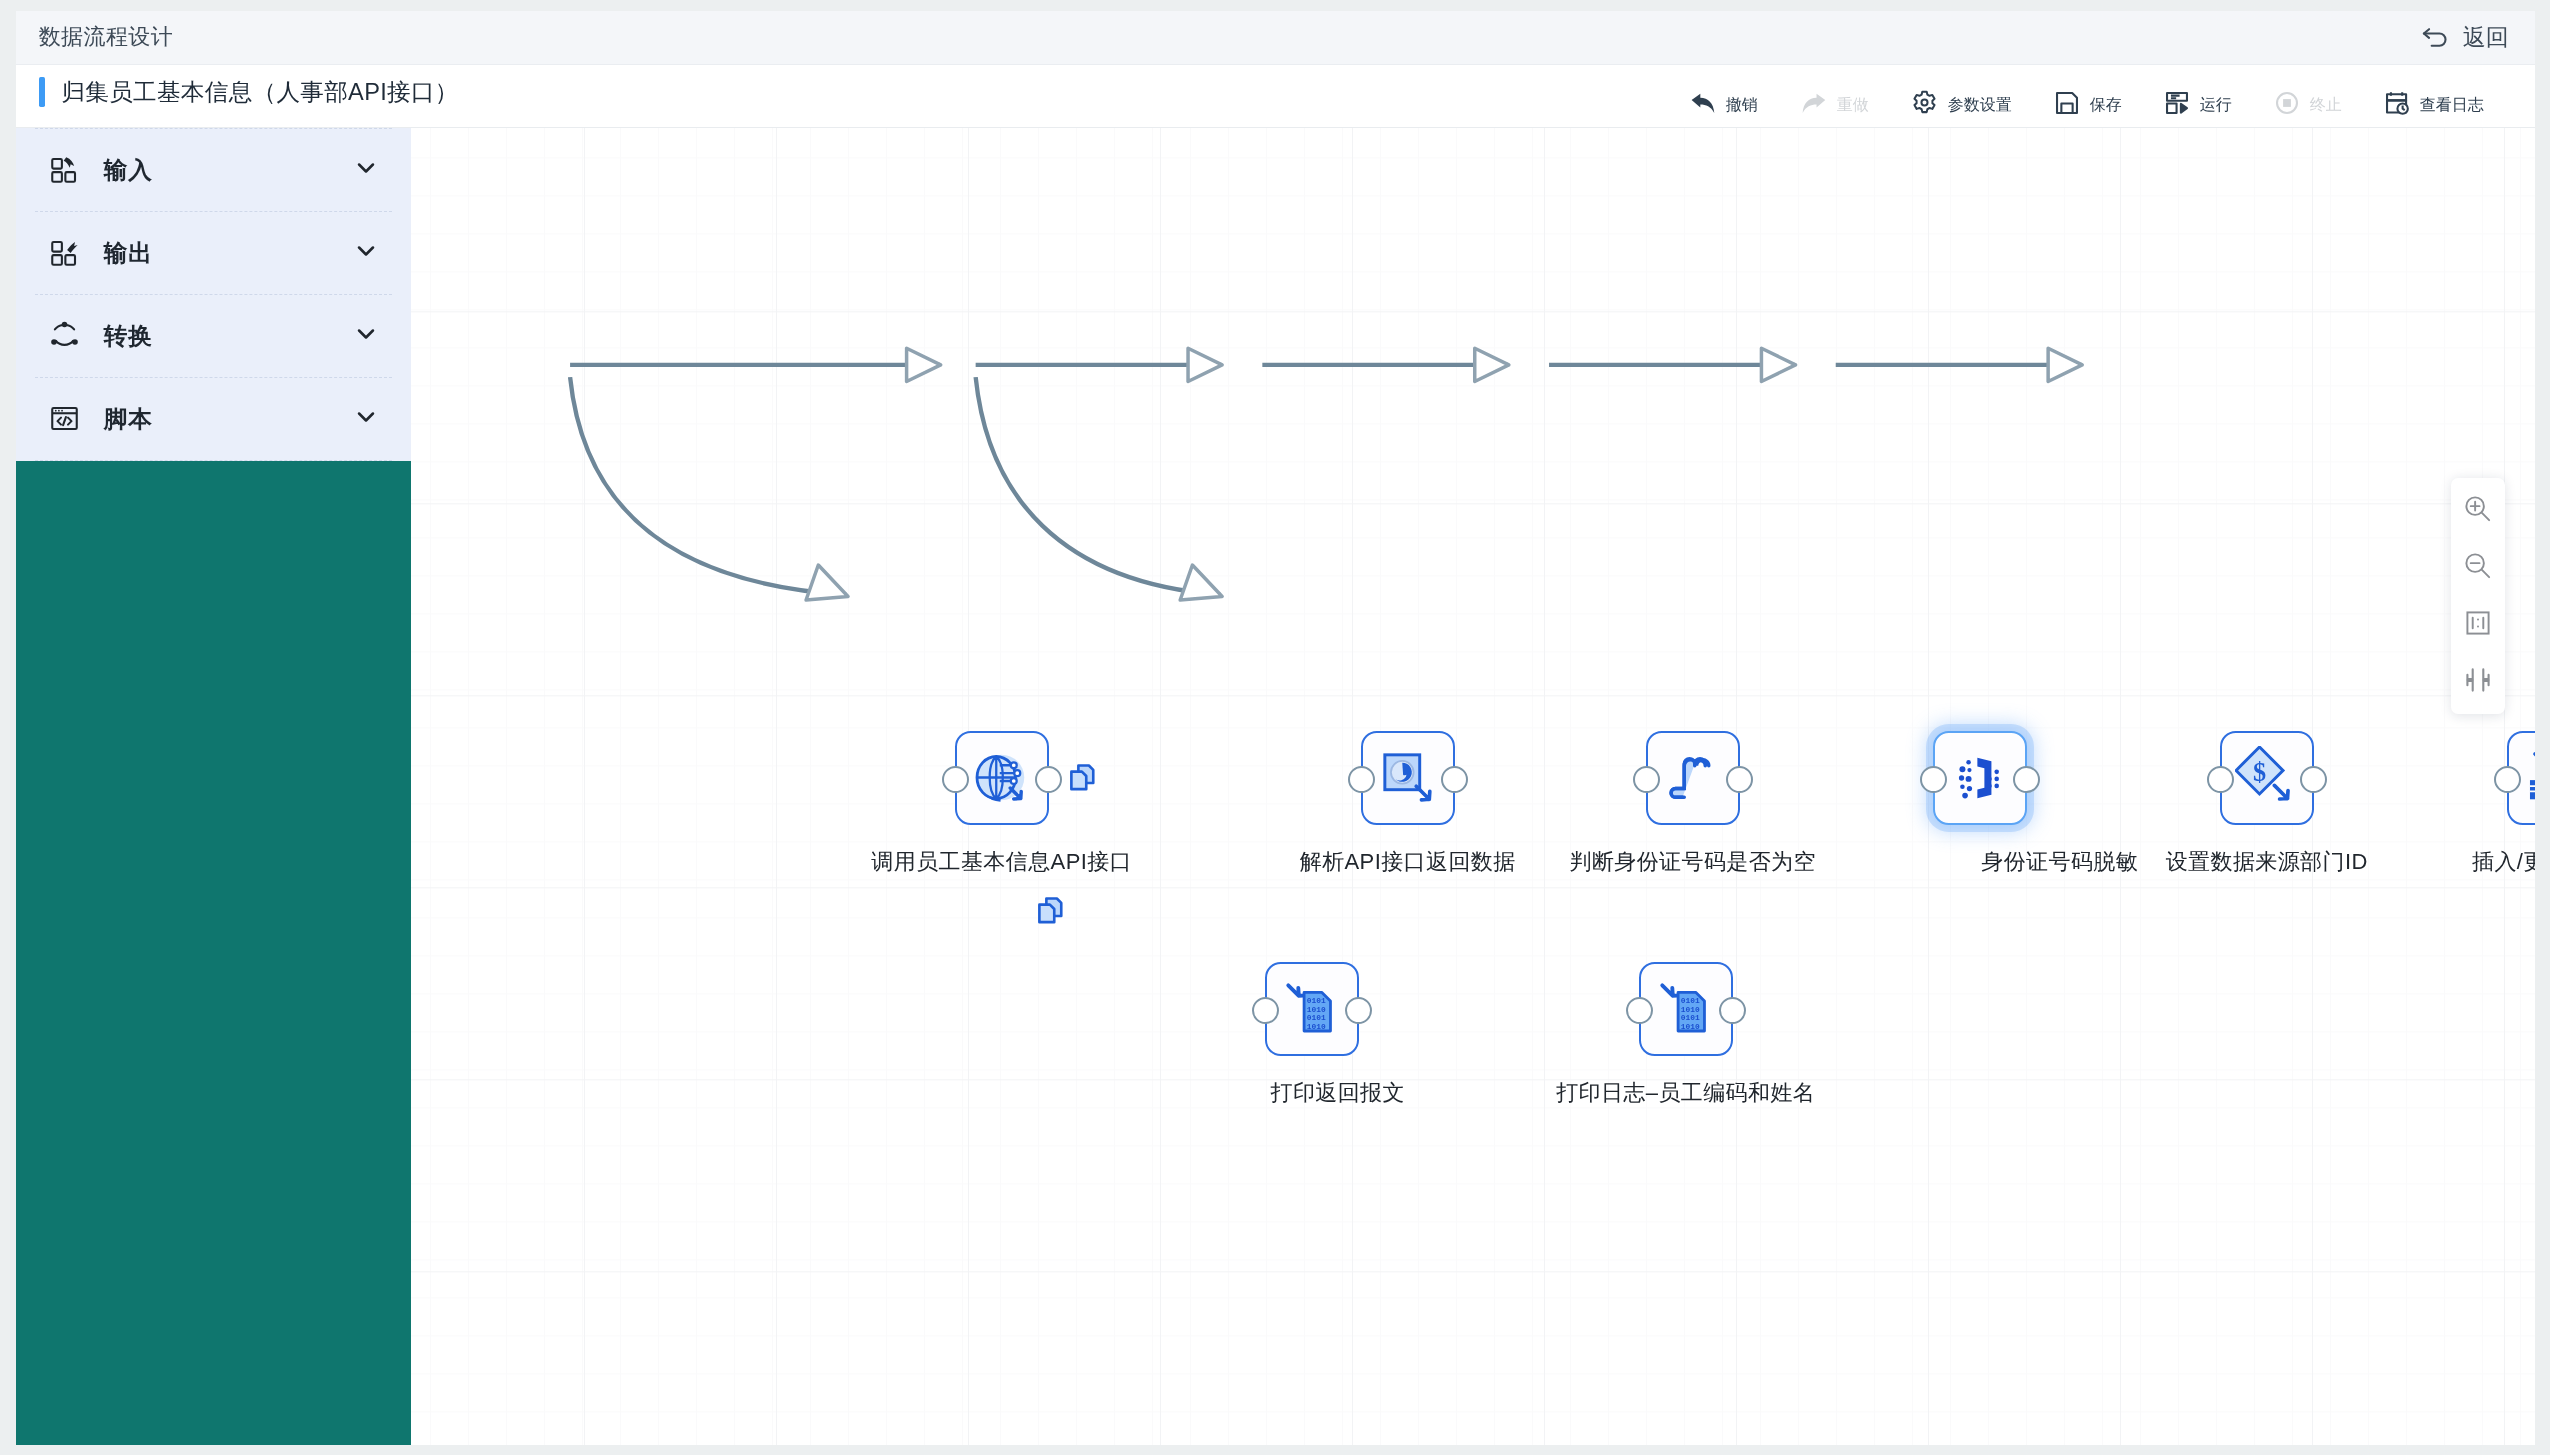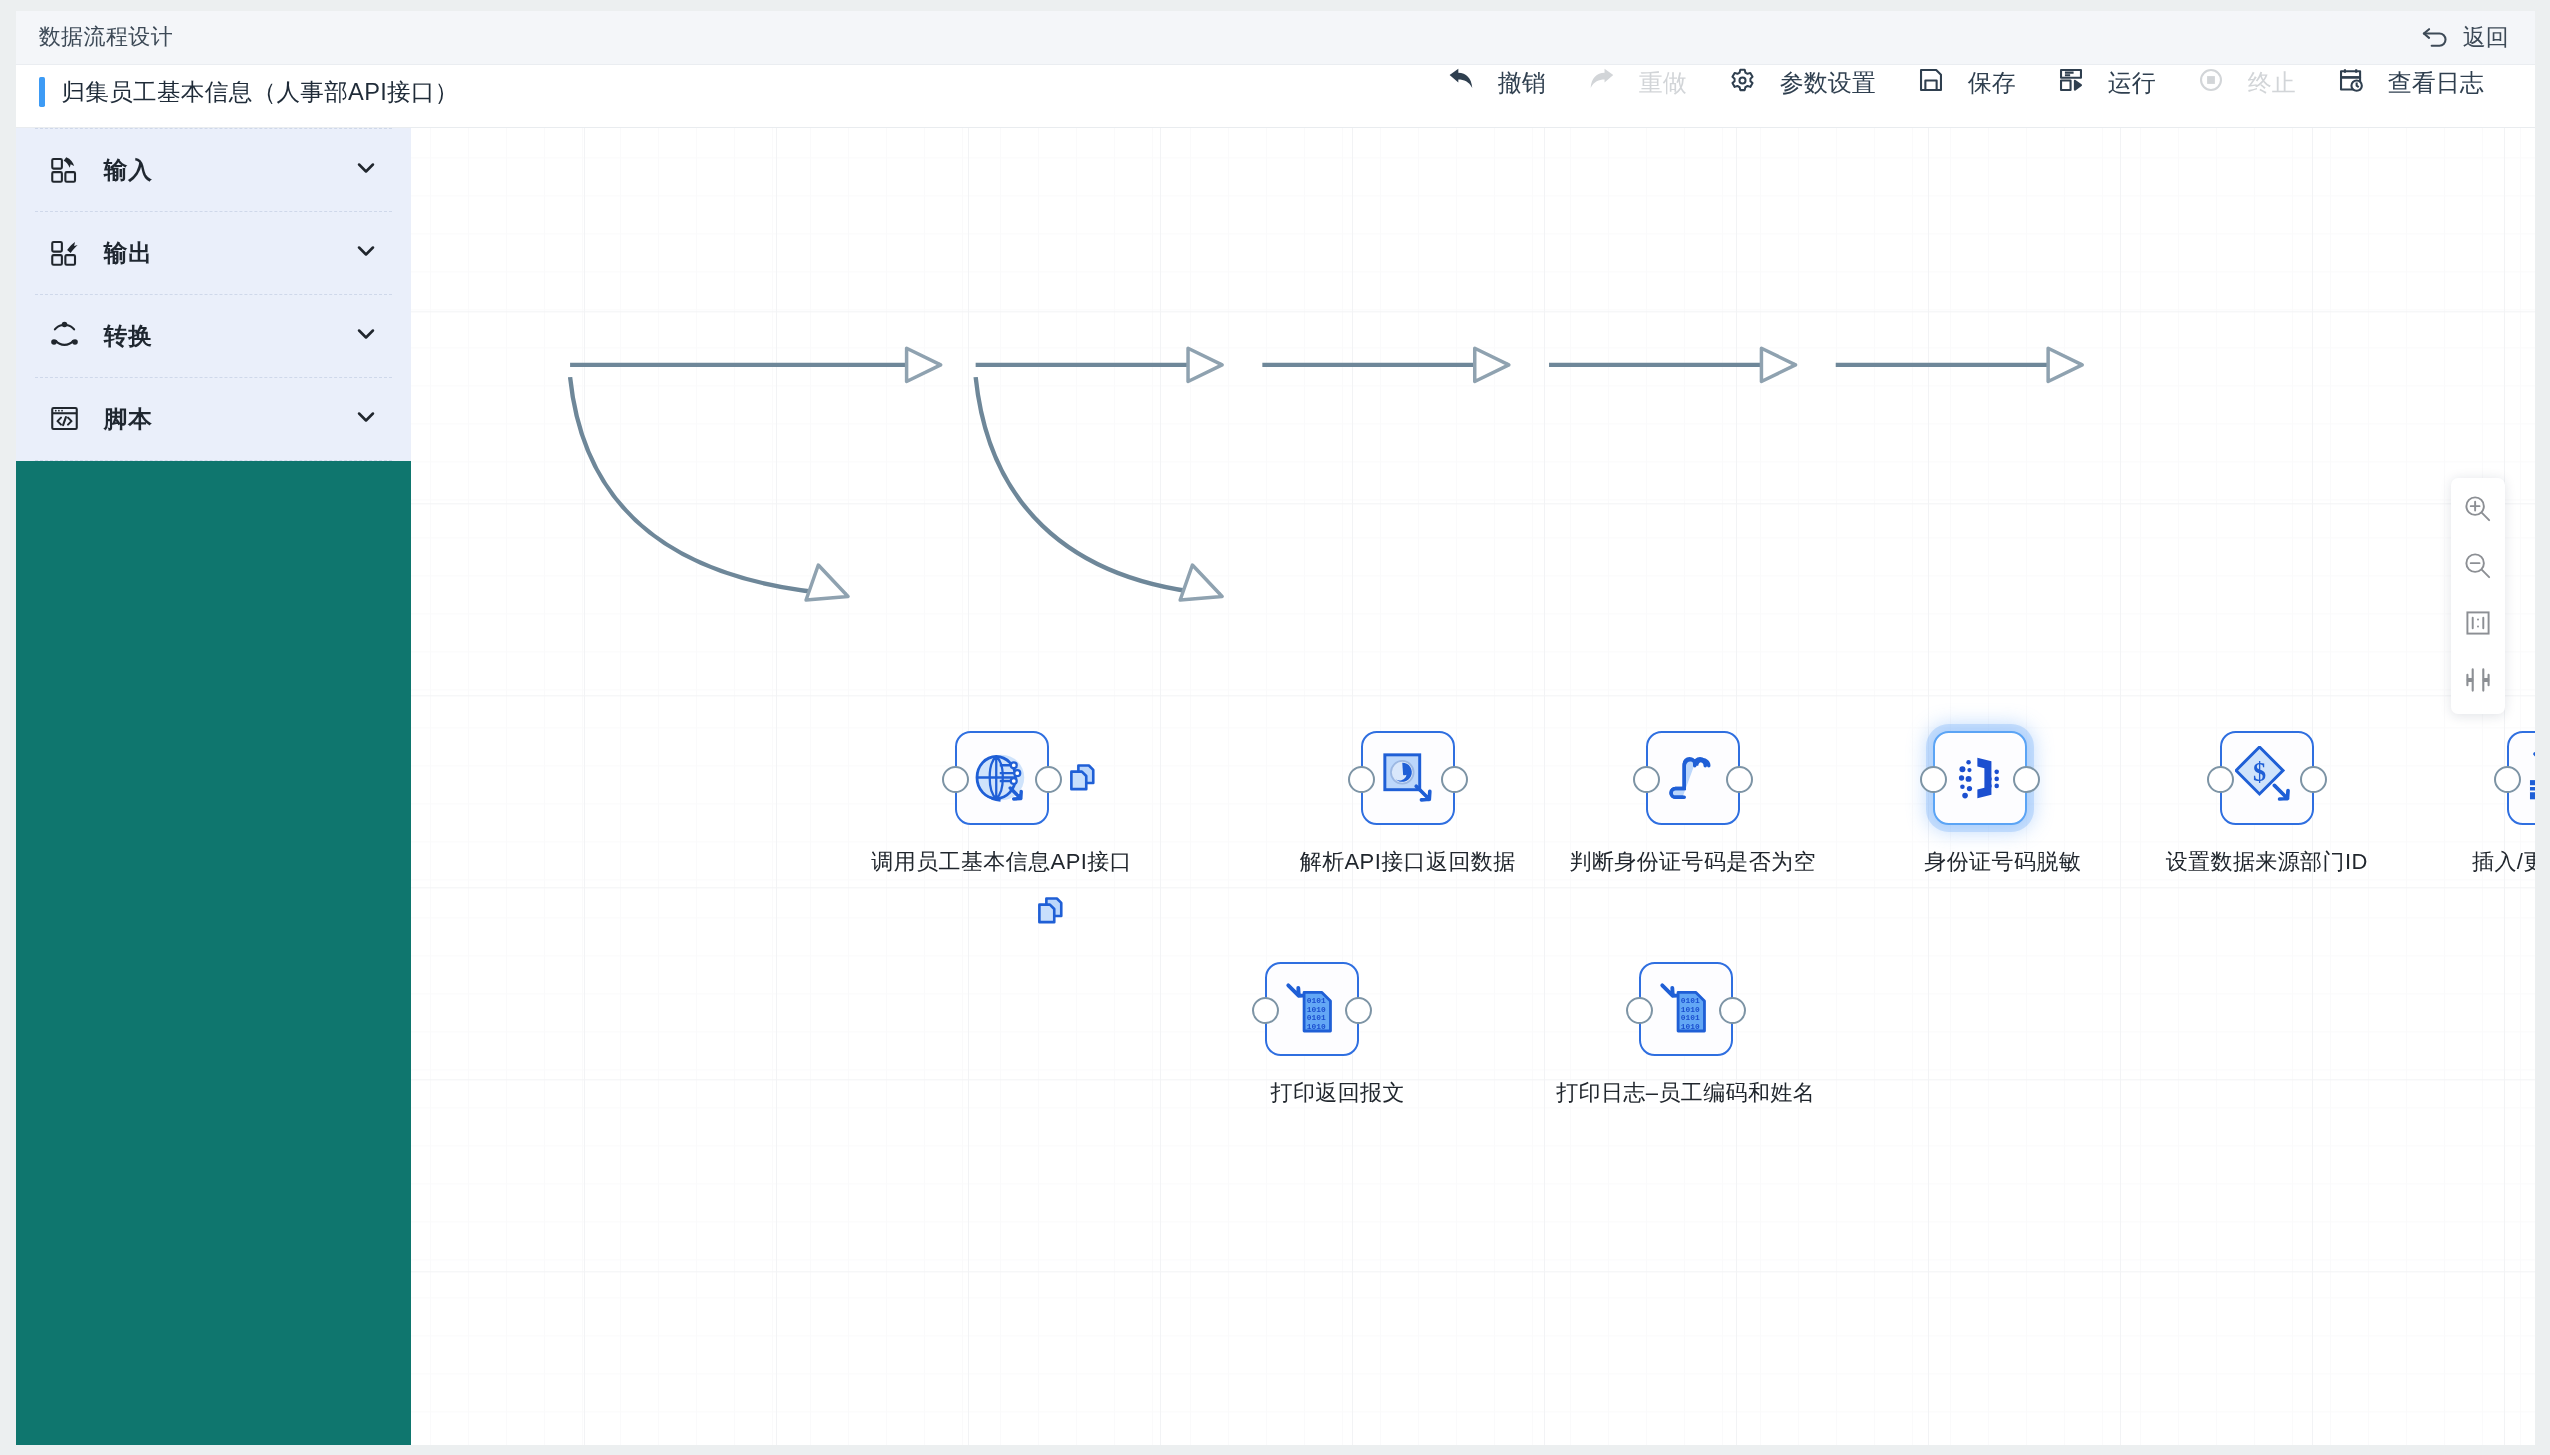--- a/index.html
+++ b/index.html
@@ -45,23 +45,23 @@
   }
   .accent-bar {
     width: 6.1px; height: 30px; background: #3d9bf5;
     border-radius: 1.7px; flex: none; margin-right: 16.6px;
   }
   .doc-title { font-size: 23.6px; color: #1f2b38; letter-spacing: 0.3px; white-space: nowrap; }
   .title-spacer { flex: 1; }
 
   .tools { display: flex; align-items: center; gap: 0; }
   .tool {
-    display: flex; align-items: flex-start; gap: 24px;
+    display: flex; align-items: flex-end; gap: 10px;
     padding: 0 21px; height: 49px;
-    font-size: 24px; color: #2f3f4f; cursor: pointer; white-space: nowrap;
+    font-size: 16px; color: #2f3f4f; cursor: pointer; white-space: nowrap;
   }
   .tool.disabled { color: #d2d5d8; cursor: default; }
   .tool svg { display: block; flex: none; }
 
   
   .body-row { flex: 1; display: flex; position: relative; min-height: 0; }
 
   
   .sidebar {
     width: 395px; flex: none;
@@ -452,21 +452,21 @@
                   <circle cx="16" cy="53" r="3.2"></circle>
                 <circle cx="52" cy="26" r="2.6"></circle>
                   <circle cx="52" cy="34" r="2.6"></circle>
                 <circle cx="52" cy="42" r="2.6"></circle>
                   <circle cx="44" cy="34" r="2.4"></circle>
                 <circle cx="44" cy="42" r="2.4"></circle>
               </g>
             </svg>
           </span>
         </div>
-        <span class="node-label" style="left:1592px; top:719px;text-align:center;">身份证号码脱敏</span>
+        <span class="node-label" style="left:1649px; top:719px;text-align:center;">身份证号码脱敏</span>
 
         <div class="node" style="left:1809px; top:603px;">
           <span class="port in"></span>
           <span class="port out"></span>
           <span>
             <svg width="63" height="63" viewBox="0 0 72 72" fill="none">
               <rect x="9" y="9" width="38" height="38" transform="rotate(45 28 28)" fill="#cfe3fb" stroke="#1f5fd6" stroke-width="3.4"></rect>
               <text x="28" y="40" font-family="Liberation Serif, serif" font-size="30" font-weight="bold" fill="#1f5fd6" text-anchor="middle">$</text>
               <path d="M45 45 L60 60 M60 60 l0.6-9 M60 60 l-9 0.6" stroke="#1f5fd6" stroke-width="4.2" stroke-linecap="round" stroke-linejoin="round"></path>
             </svg>

